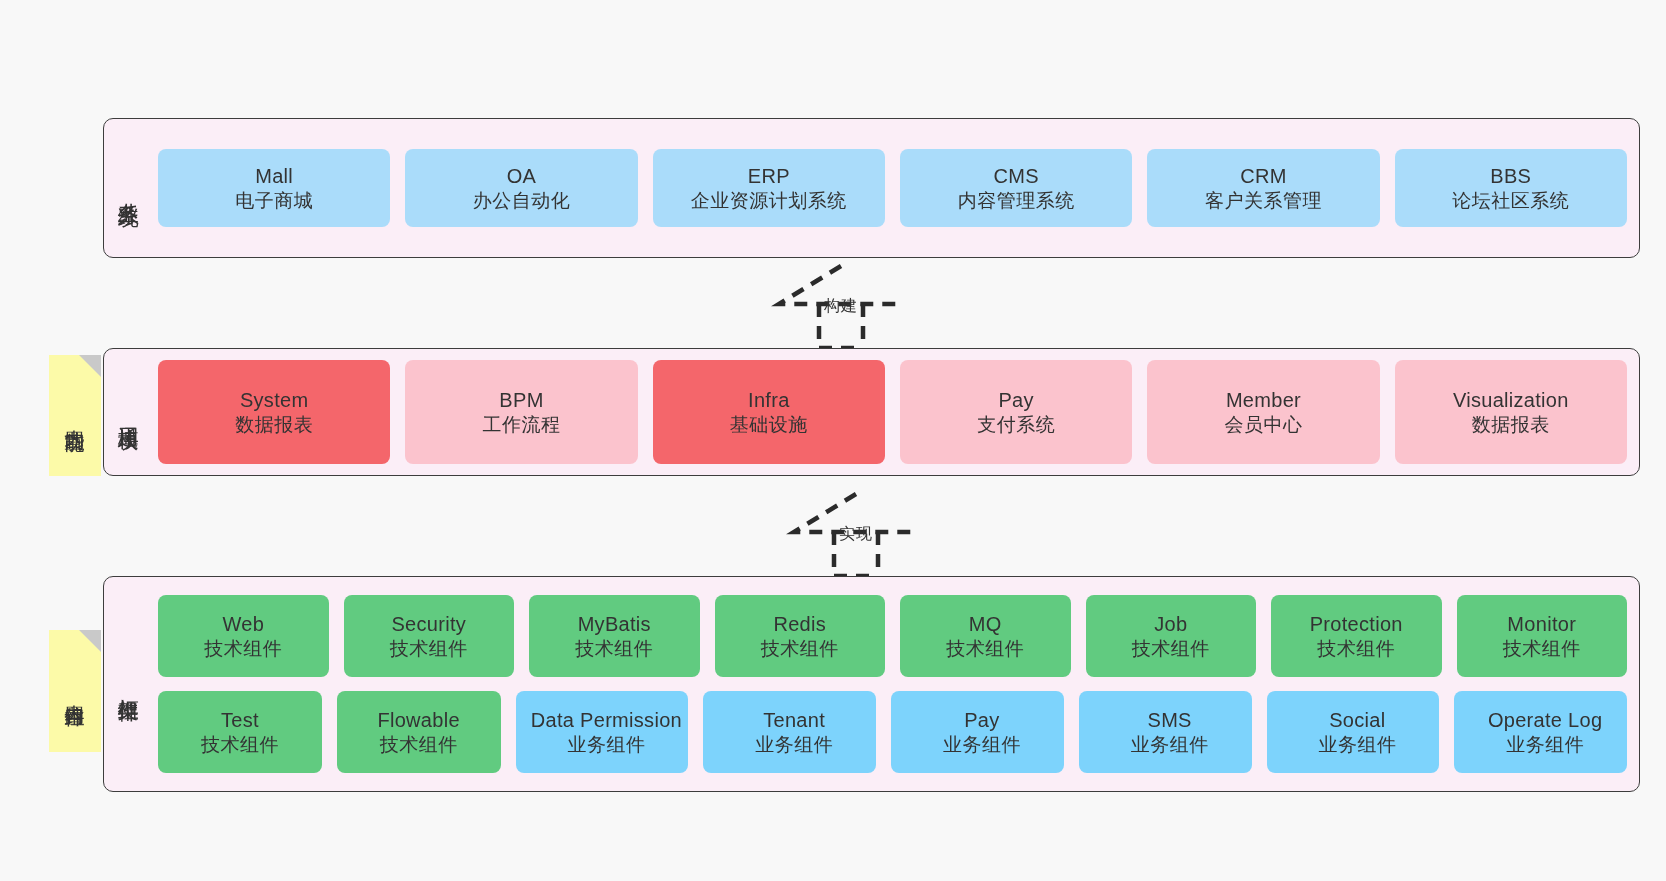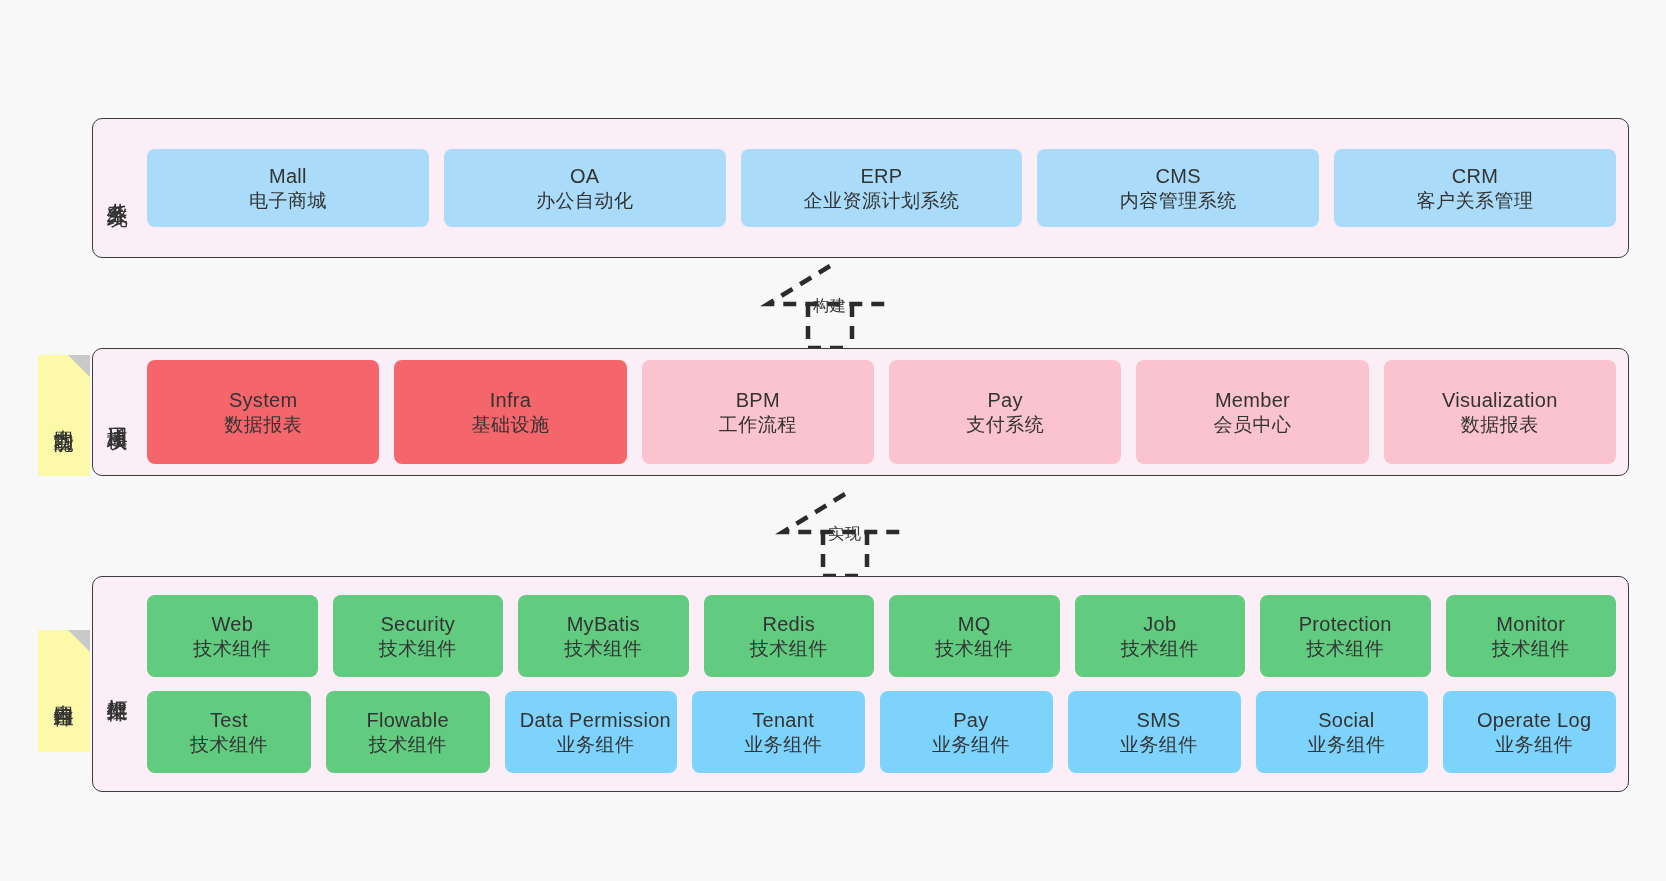--- a/index.html
+++ b/index.html
@@ -12,20 +12,21 @@
     background: #f8f8f8;
     font-family: "Liberation Sans", "DejaVu Sans", sans-serif;
     color: #333333;
     overflow: hidden;
     position: relative;
   }
 
   .canvas {
     position: absolute;
     inset: 0;
+    margin-left: 11px;
   }
 
   
   .layer {
     position: absolute;
     box-sizing: border-box;
     background: #fbeef7;
     border: 1.6px solid #3d3d3d;
     border-radius: 10px;
     display: flex;
@@ -161,20 +162,24 @@
           <span class="sub">企业资源计划系统</span>
         </div>
         <div class="card h-biz c-blue">
           <span class="title">CMS</span>
           <span class="sub">内容管理系统</span>
         </div>
         <div class="card h-biz c-blue">
           <span class="title">CRM</span>
           <span class="sub">客户关系管理</span>
         </div>
+        <div class="card h-biz c-blue">
+          <span class="title">BBS</span>
+          <span class="sub">论坛社区系统</span>
+        </div>
       </div>
     </div>
   </div>
 
   <div class="connector" style="left:760px; top:262px; width:140px; height:88px;">
     <svg width="140" height="88" viewBox="0 0 140 88" aria-hidden="true">
       <g fill="none" stroke="#2b2b2b" stroke-width="4.5" stroke-dasharray="13 9">
         <path d="M70 4 L8 42 L132 42"></path>
         <path d="M48 42 L48 86"></path>
         <path d="M92 42 L92 86"></path>
@@ -190,27 +195,27 @@
   </div>
 
   <div class="layer" style="left:92px; top:348px; width:1537px; height:128px;">
     <div class="layer-label">通用模块</div>
     <div class="layer-body">
       <div class="row">
         <div class="card h-mod c-red">
           <span class="title">System</span>
           <span class="sub">数据报表</span>
         </div>
+        <div class="card h-mod c-pink">
+          <span class="title">BPM</span>
+          <span class="sub">工作流程</span>
+        </div>
         <div class="card h-mod c-red">
           <span class="title">Infra</span>
           <span class="sub">基础设施</span>
-        </div>
-        <div class="card h-mod c-pink">
-          <span class="title">BPM</span>
-          <span class="sub">工作流程</span>
         </div>
         <div class="card h-mod c-pink">
           <span class="title">Pay</span>
           <span class="sub">支付系统</span>
         </div>
         <div class="card h-mod c-pink">
           <span class="title">Member</span>
           <span class="sub">会员中心</span>
         </div>
         <div class="card h-mod c-pink">

